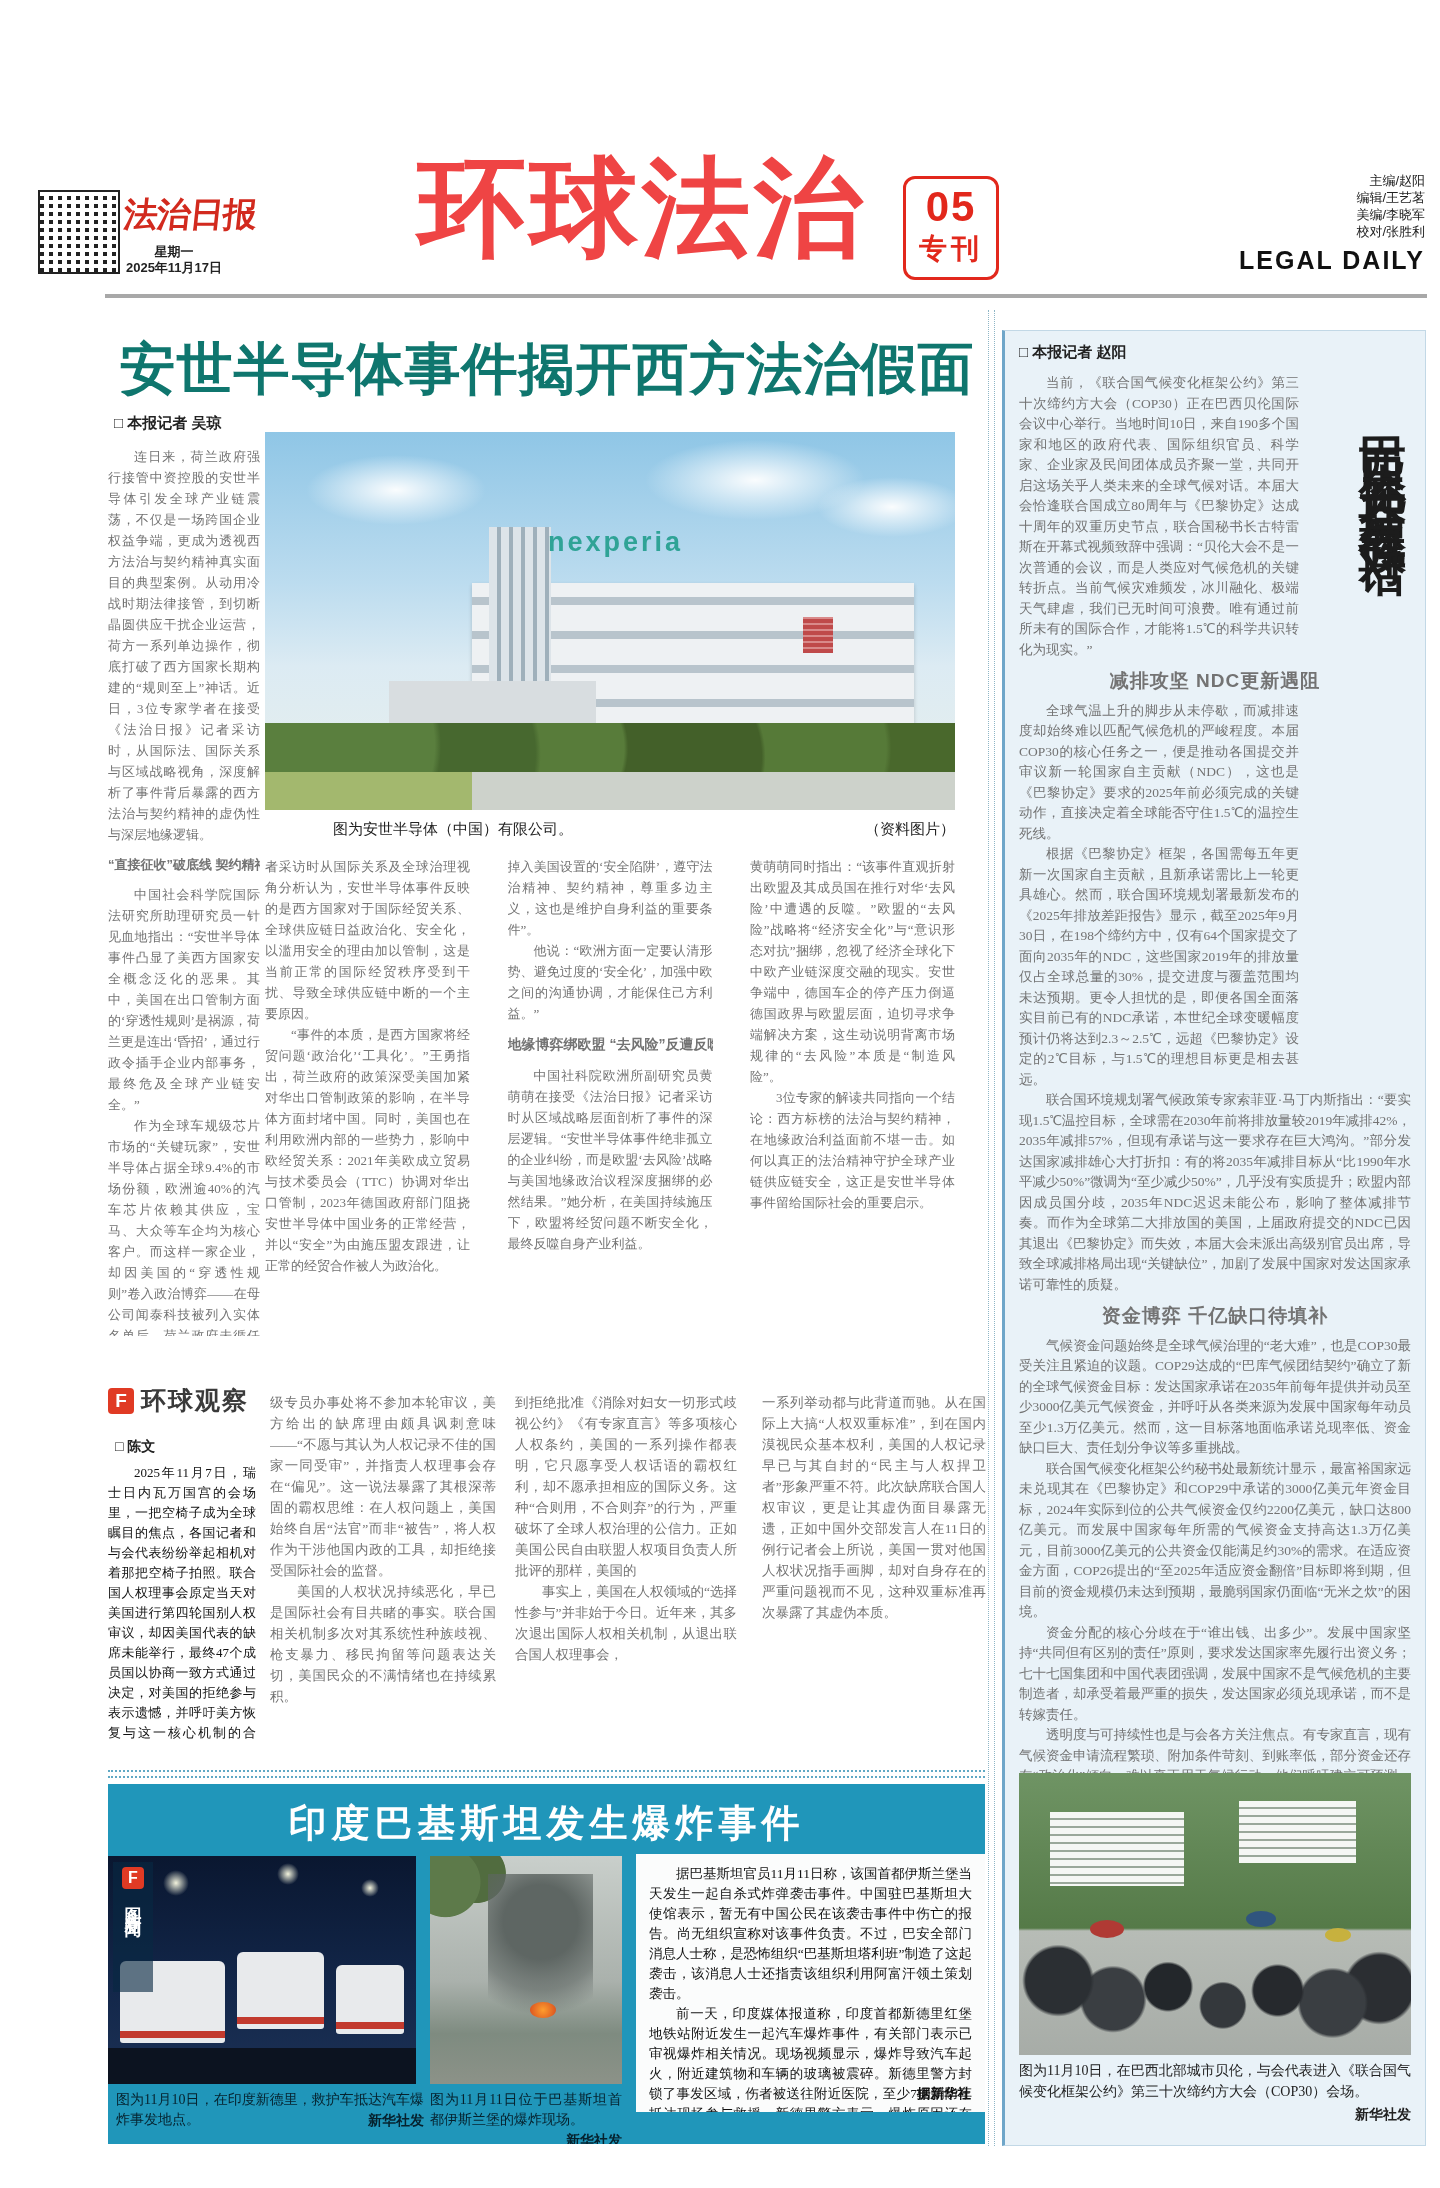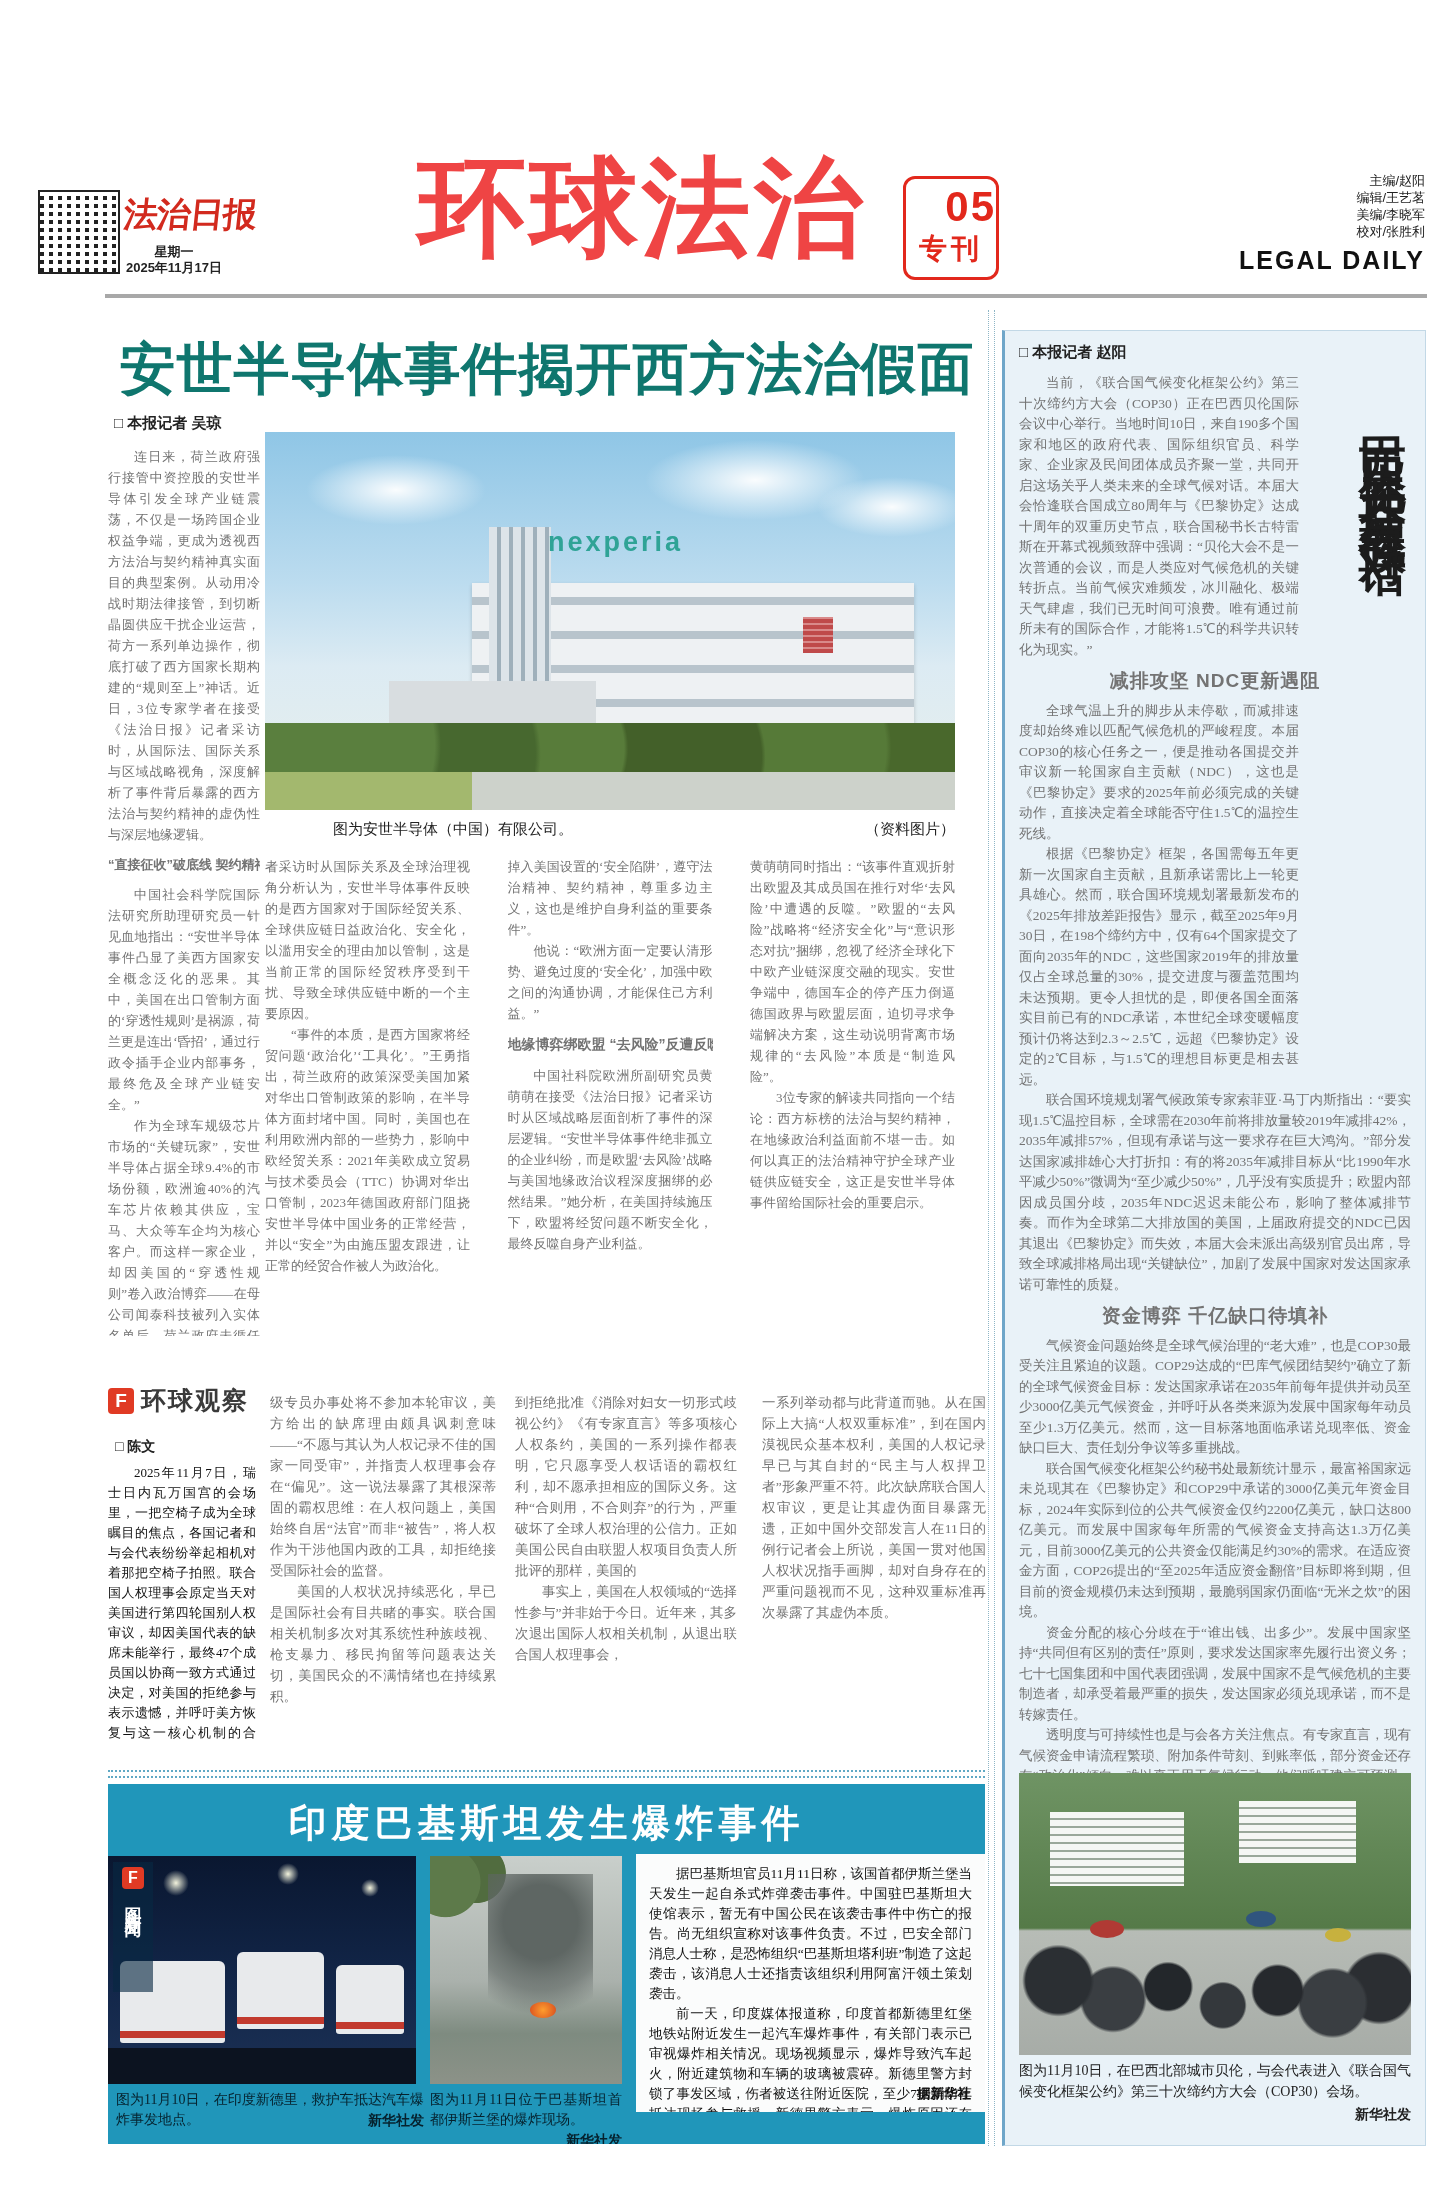--- a/index.html
+++ b/index.html
@@ -14,21 +14,21 @@
         repeating-linear-gradient(90deg,#111 0 4px,#fff 4px 9px);
       background-blend-mode:screen;}
   .paper-name{left:124px;top:192px;font-size:34px;font-weight:900;color:#d22a1e;
       letter-spacing:-1px;transform:skewX(-6deg);font-family:"Liberation Serif",serif;}
   .weekday{left:128px;top:243px;width:92px;text-align:center;font-size:13px;font-weight:700;color:#222;}
   .pub-date{left:118px;top:259px;width:112px;text-align:center;font-size:13px;font-weight:700;color:#222;}
   .section-title{left:372px;top:148px;width:540px;text-align:center;font-size:108px;line-height:120px;
       font-weight:900;color:#ef4444;letter-spacing:4px;font-family:"Liberation Sans",sans-serif;}
   .page-badge{left:903px;top:176px;width:90px;height:98px;border:3px solid #e2281c;border-radius:12px;
       text-align:center;background:#fff;}
-  .page-badge .num{font-size:42px;font-weight:900;color:#e2281c;line-height:48px;margin-top:4px;letter-spacing:2px;text-align:right;}
+  .page-badge .num{font-size:42px;font-weight:900;color:#e2281c;line-height:48px;margin-top:4px;letter-spacing:2px;}
   .page-badge .typ{font-size:28px;font-weight:900;color:#e2281c;line-height:36px;letter-spacing:4px;}
   .credits{left:1145px;top:172px;width:280px;text-align:right;font-size:13px;font-weight:400;line-height:17px;color:#222;}
   .legal-daily{left:1145px;top:246px;width:280px;text-align:right;font-size:25px;font-weight:900;
       letter-spacing:2px;color:#111;}
   .top-rule{left:105px;top:294px;width:1322px;height:4px;background:#a8a8a8;}
 
   
   .cols .blk.p, .colbox .blk.p{ text-indent:2em; margin:0; }
   .blk{margin:0;}
   .blk.h{font-weight:900;text-align:center;white-space:nowrap;text-indent:0;

